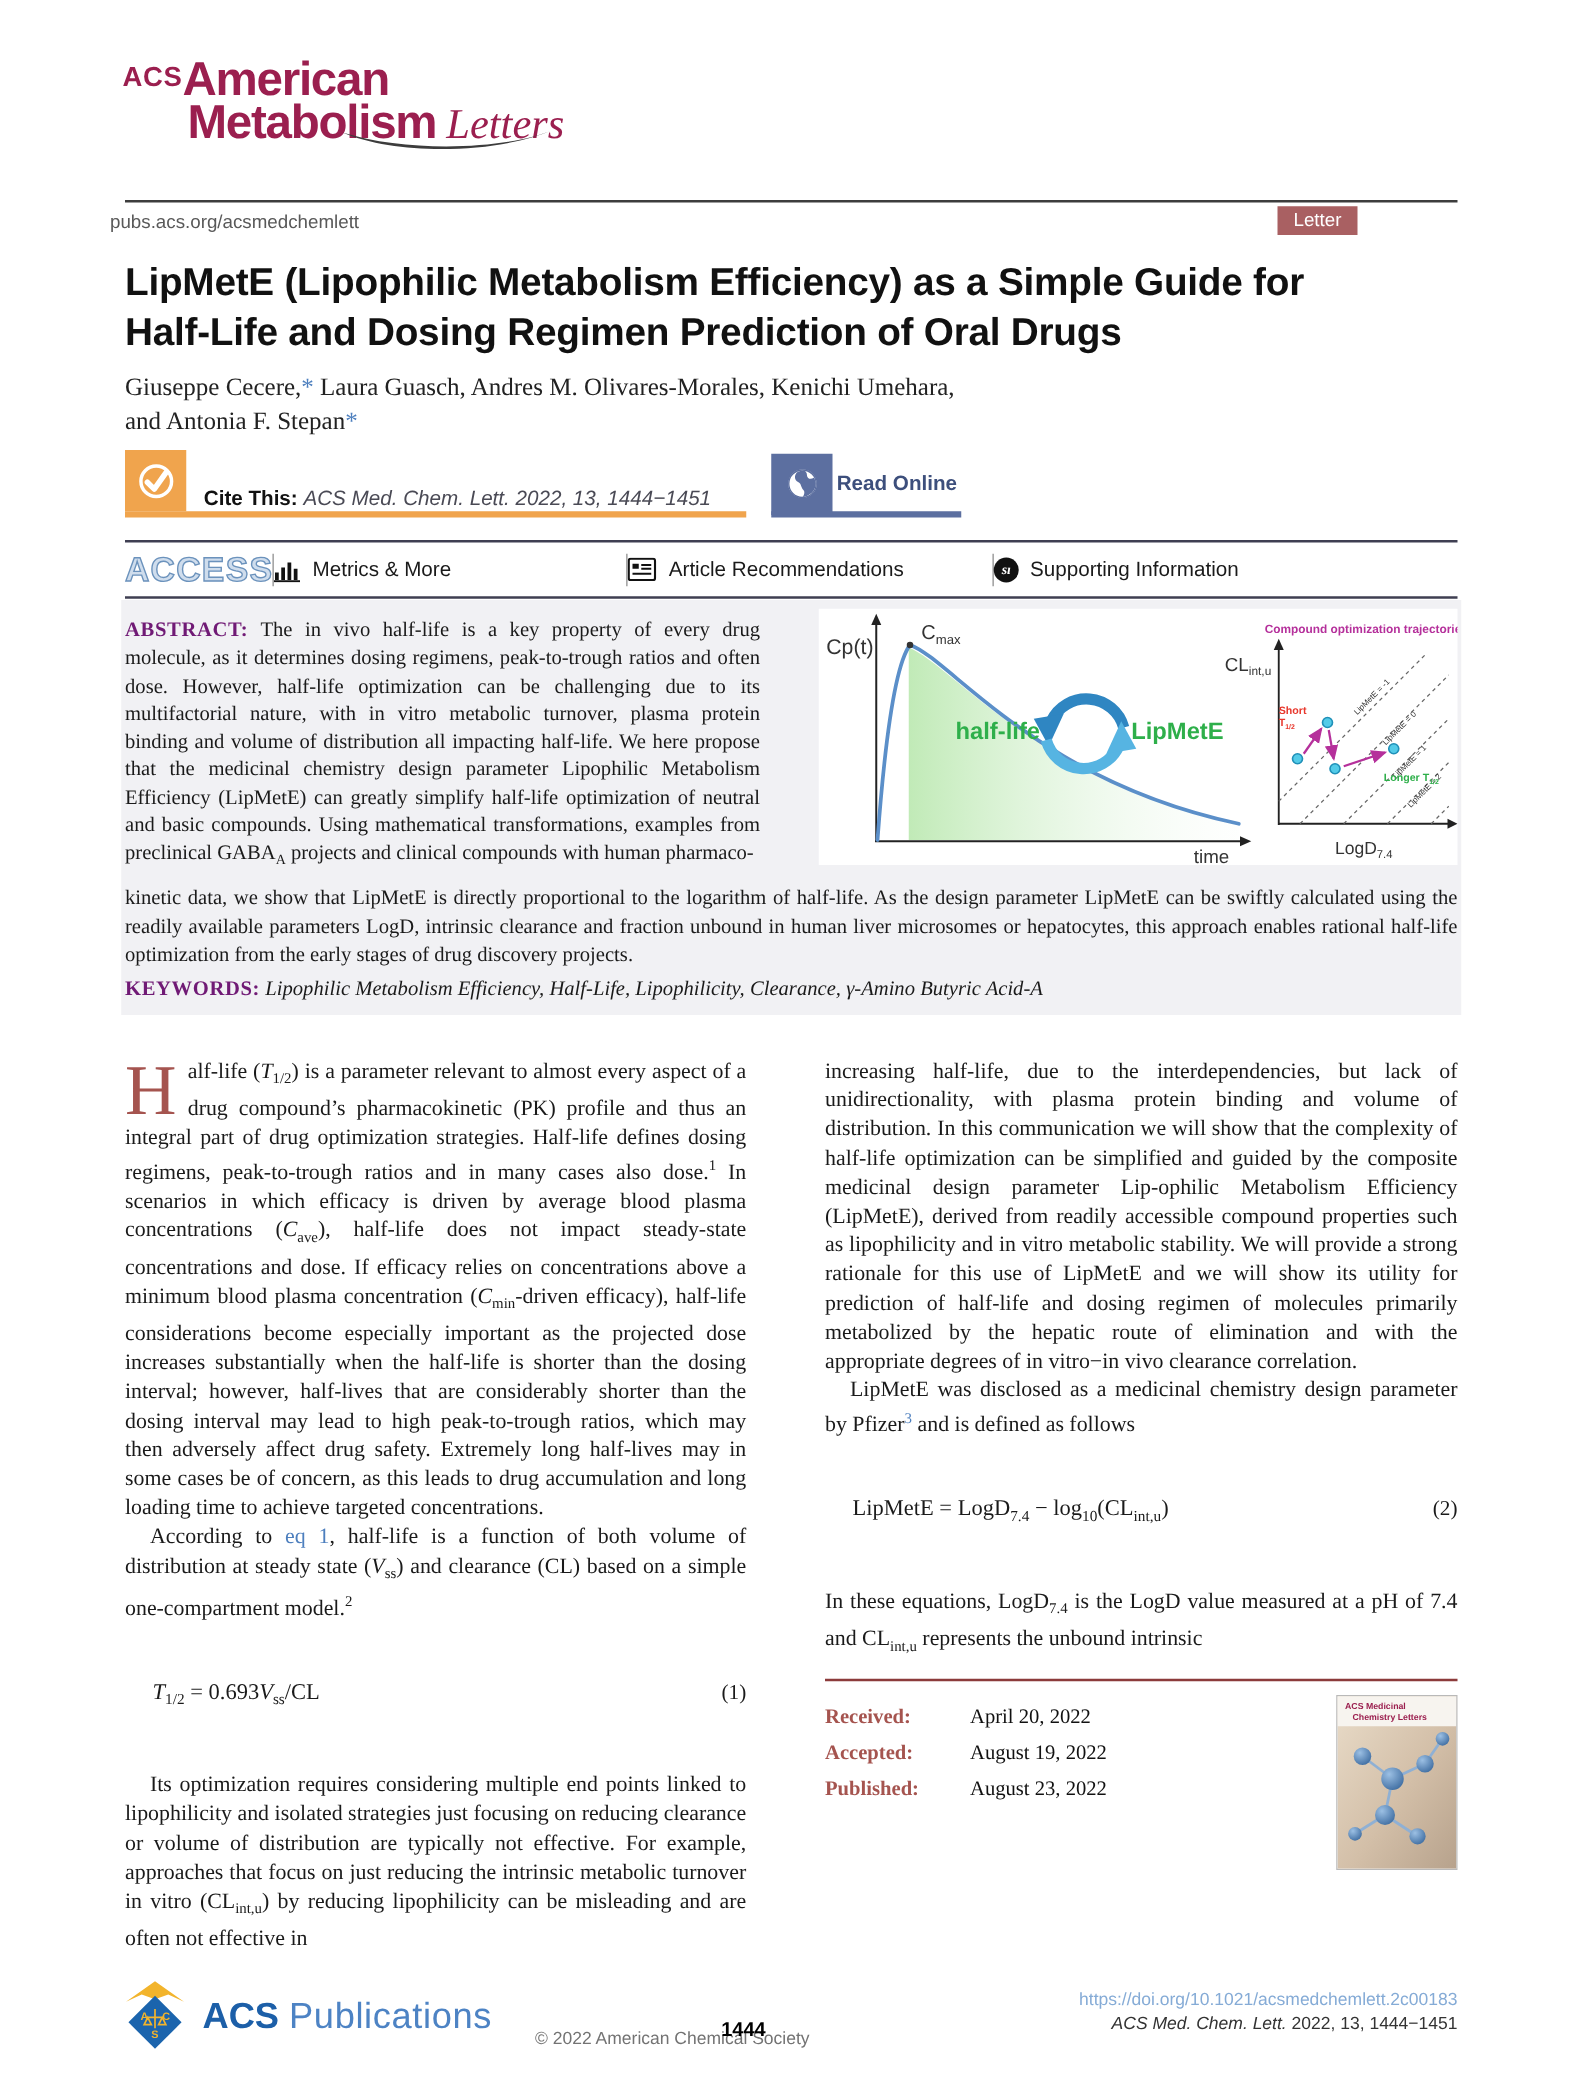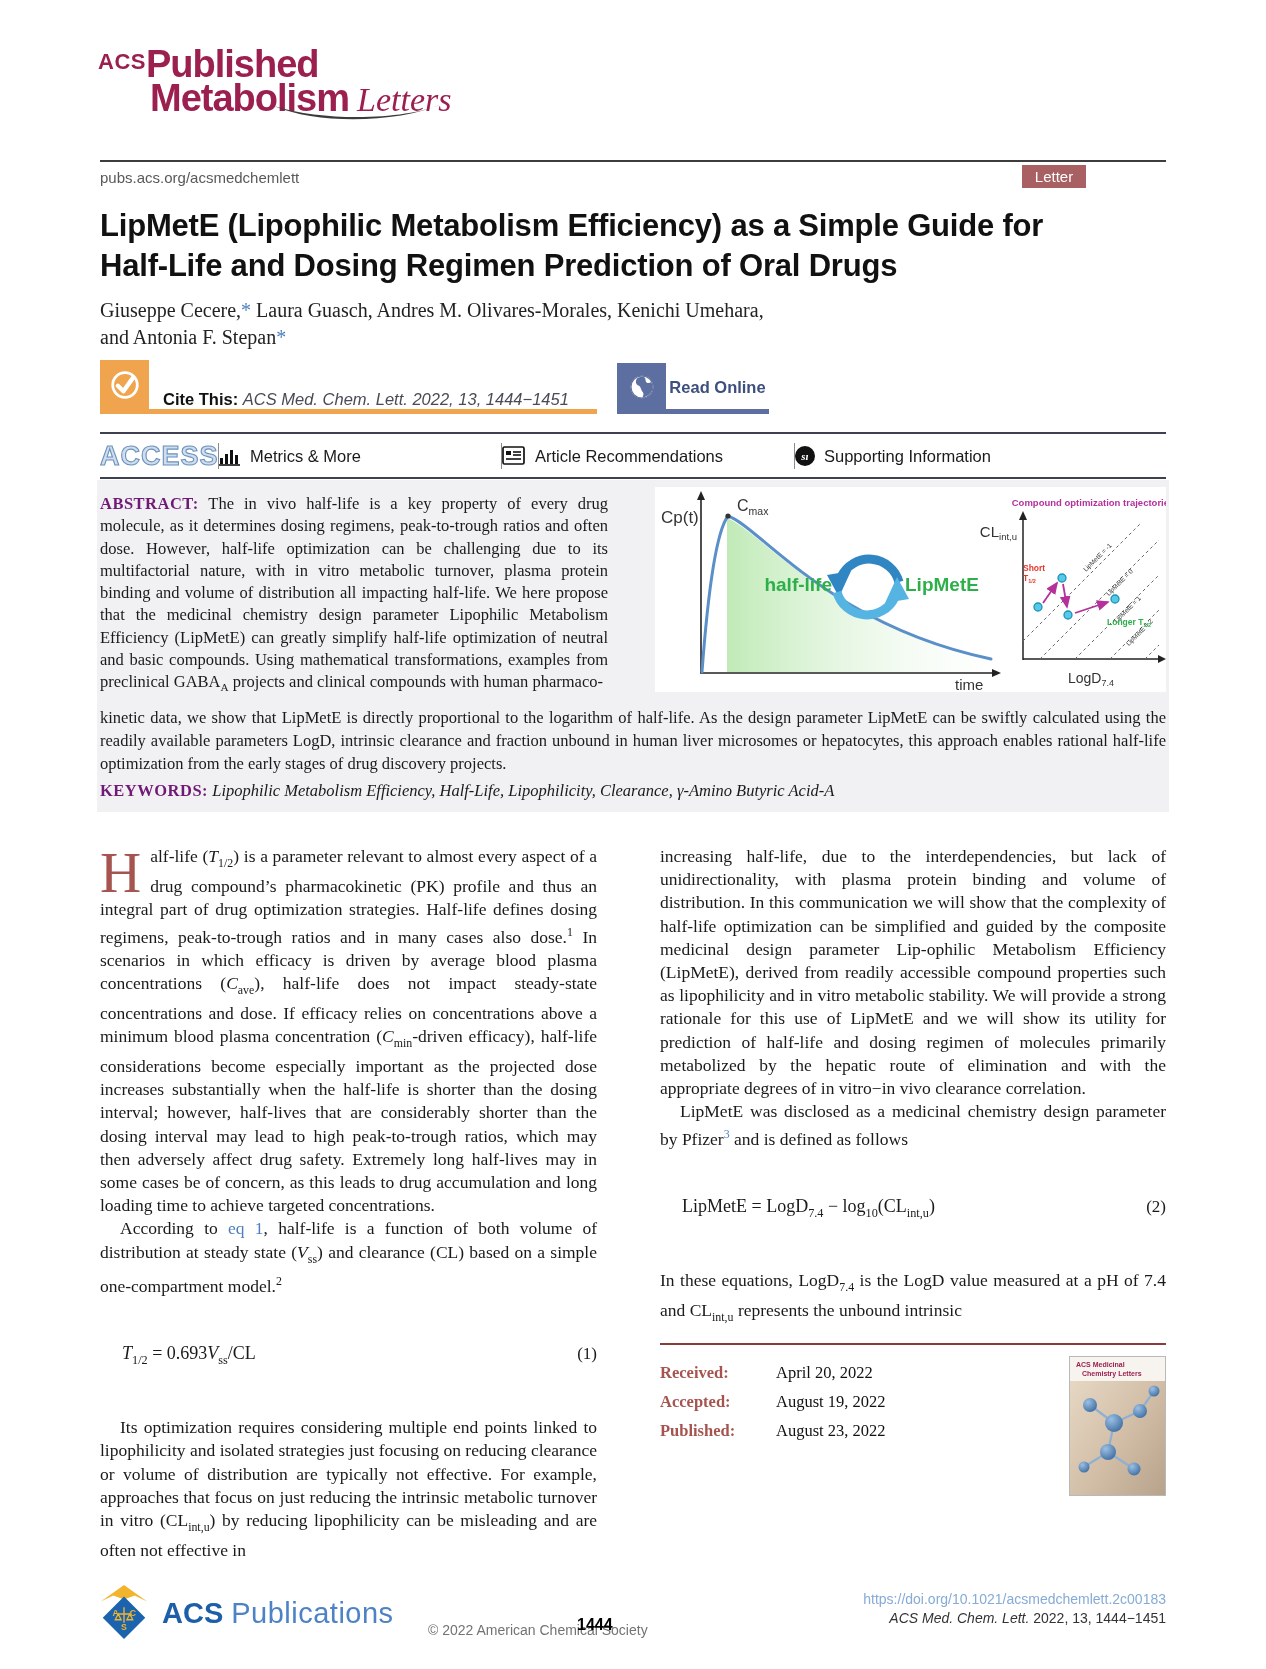--- a/index.html
+++ b/index.html
@@ -11,21 +11,21 @@
   .masthead { position:absolute; top:46px; left:98px; color:#9b1f4f; }
   .m-line1 { display:flex; align-items:flex-start; }
   .m-acs { font:bold 22px "Liberation Sans", sans-serif; letter-spacing:.5px; margin-top:3px; }
   .m-med { font:bold 38px/36px "Liberation Sans", sans-serif; letter-spacing:-1px; }
   .m-line2 { margin-left:52px; margin-top:-2px; position:relative; white-space:nowrap; }
   .m-chem { font:bold 38px/36px "Liberation Sans", sans-serif; letter-spacing:-1px; }
   .m-lett { font:italic 34px "Liberation Serif", serif; margin-left:8px; }
   .m-swoosh { position:absolute; left:118px; bottom:-8px; }
 
   .topline { position:absolute; top:160px; left:100px; width:1066px; border-top:2px solid #3d3d3d; }
-  .site-url { position:absolute; top:169px; left:100px; font:15px "Liberation Sans", sans-serif; color:#595959; cursor:pointer; }
+  .site-url { position:absolute; top:169px; left:88px; font:15px "Liberation Sans", sans-serif; color:#595959; cursor:pointer; }
   .letter-badge { position:absolute; top:165px; left:1022px; width:64px; text-align:center; background:#a96062; color:#fff;
                   font:15px/23px "Liberation Sans", sans-serif; }
 
   .title { position:absolute; top:206px; left:100px; width:1020px; font:bold 31px/40px "Liberation Sans", sans-serif;
            color:#111; letter-spacing:-.2px; }
   .authors { position:absolute; top:297px; left:100px; width:900px; font:20px/27px "Liberation Serif", serif; color:#222; }
   .star { color:#4d7fbe; }
   .link { color:#4d7fbe; }
 
   
@@ -90,21 +90,21 @@
   .f-cit { color:#333; }
 </style>
 </head>
 <body>
 
 <div class="page">
 
   <div class="masthead">
     <div class="m-line1">
       <span class="m-acs">ACS</span>
-      <span class="m-med">Published</span>
+      <span class="m-med">American</span>
     </div>
     <div class="m-line2">
       <span class="m-chem">Metabolism</span><span class="m-lett">Letters</span>
       <svg class="m-swoosh" width="180" height="24" viewBox="0 0 180 24">
         <path d="M6,3 C50,22 130,20 174,1 C140,16 60,20 6,3 Z" fill="#3c3c3c"></path>
       </svg>
     </div>
   </div>
 
   <div class="topline"></div>

